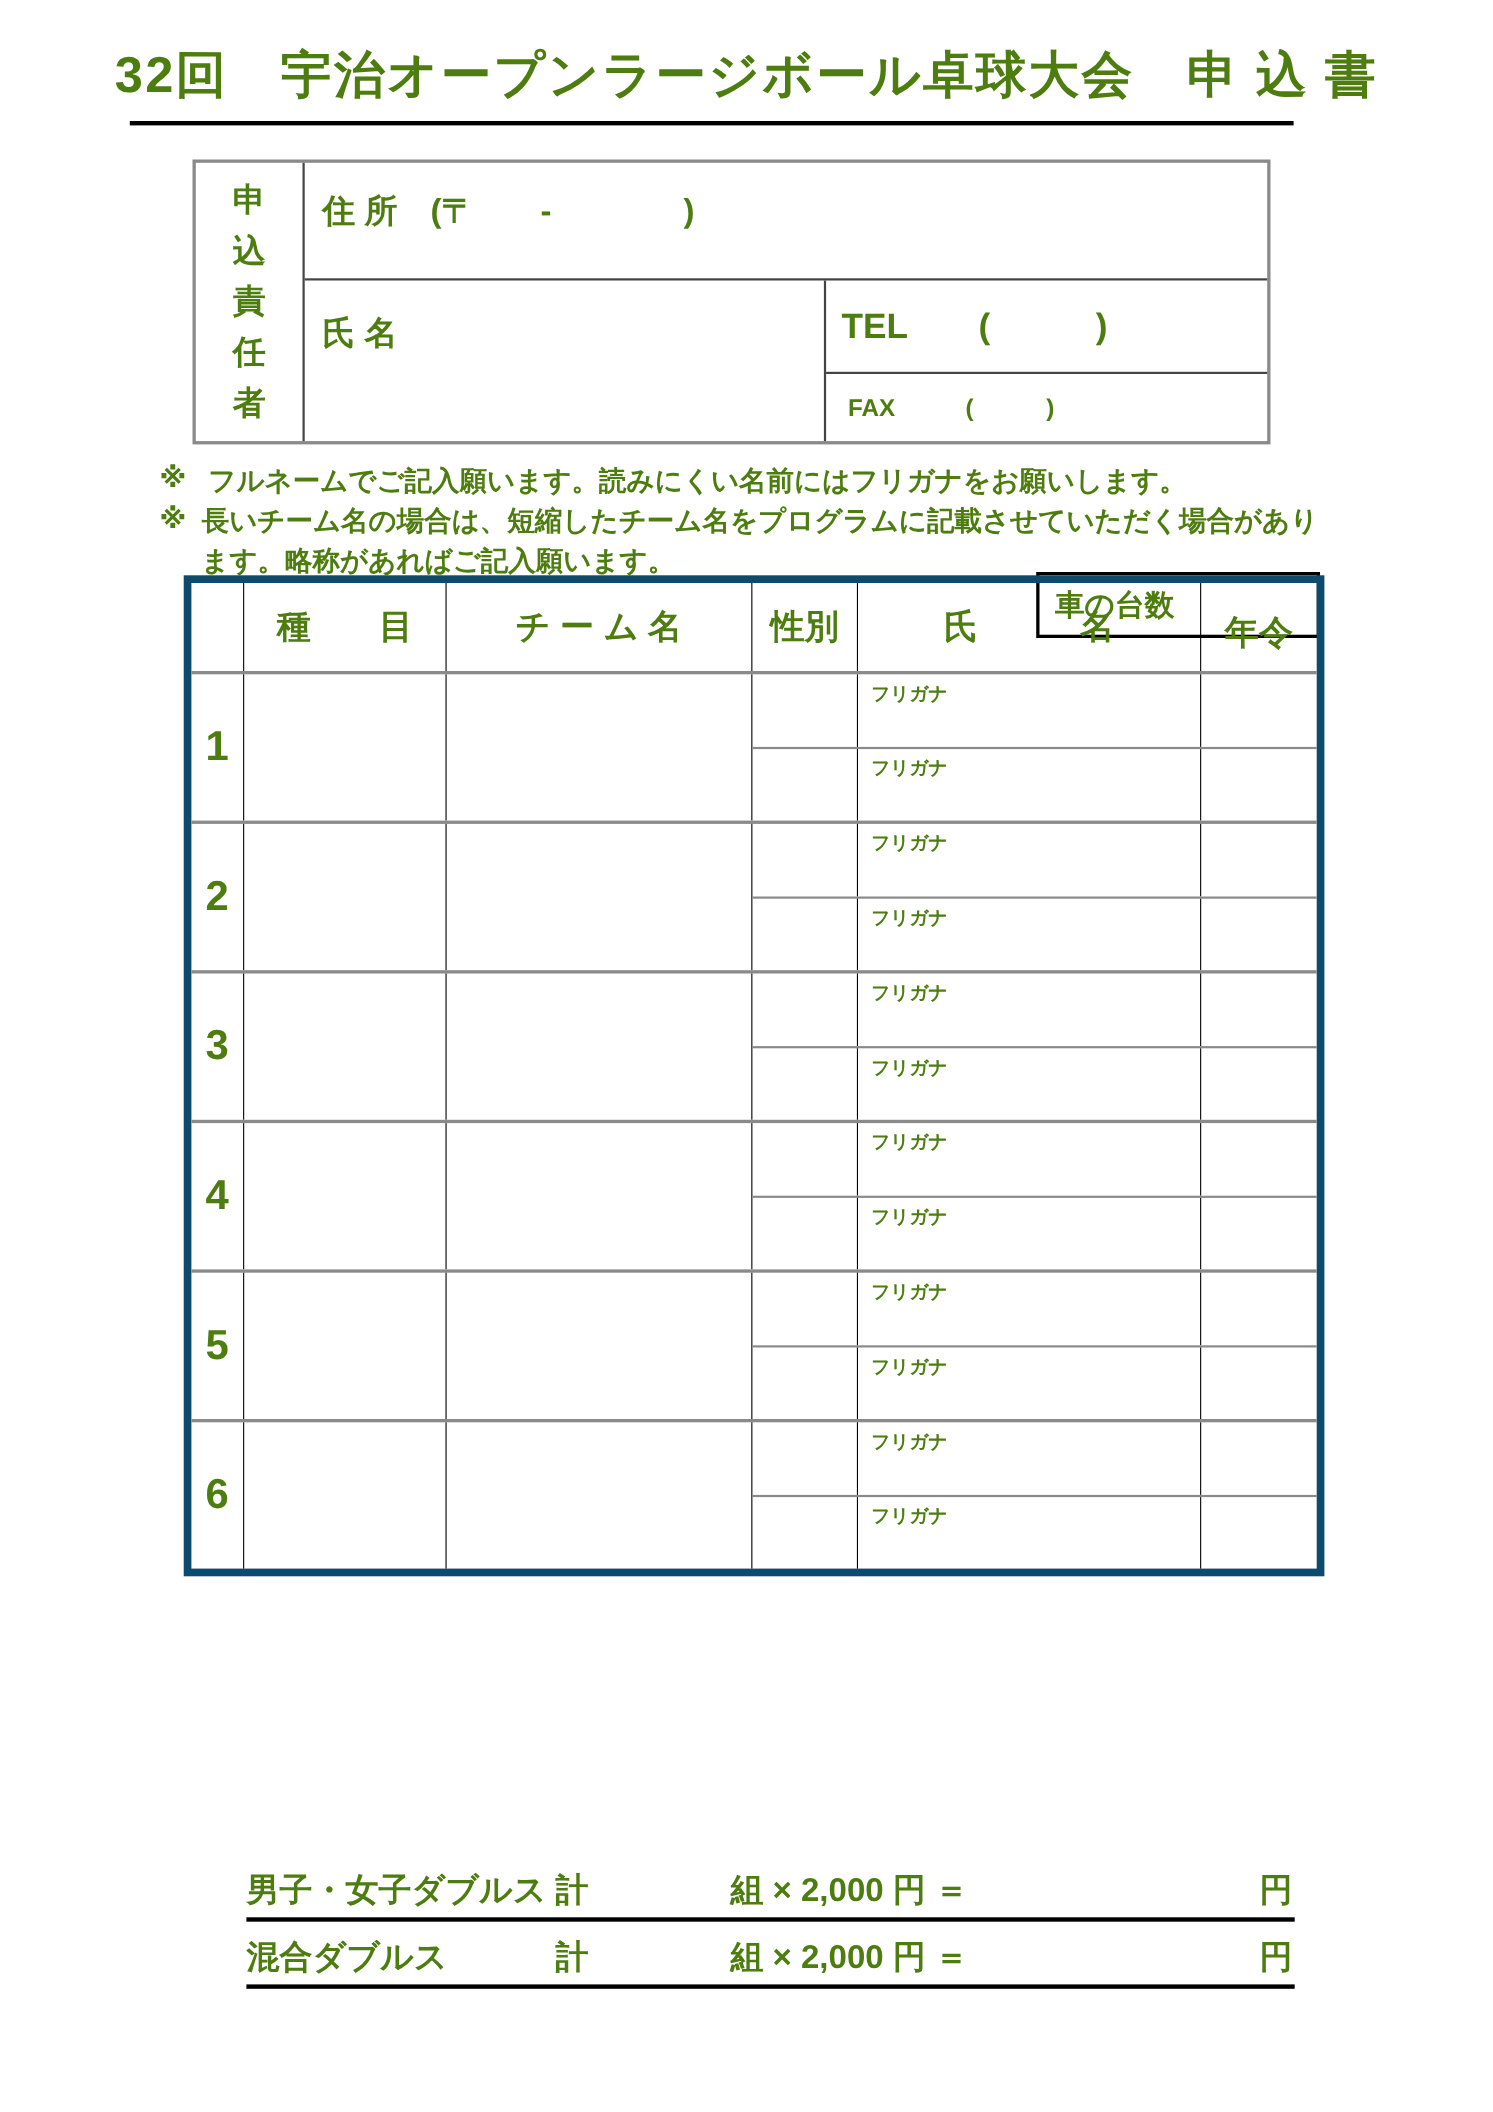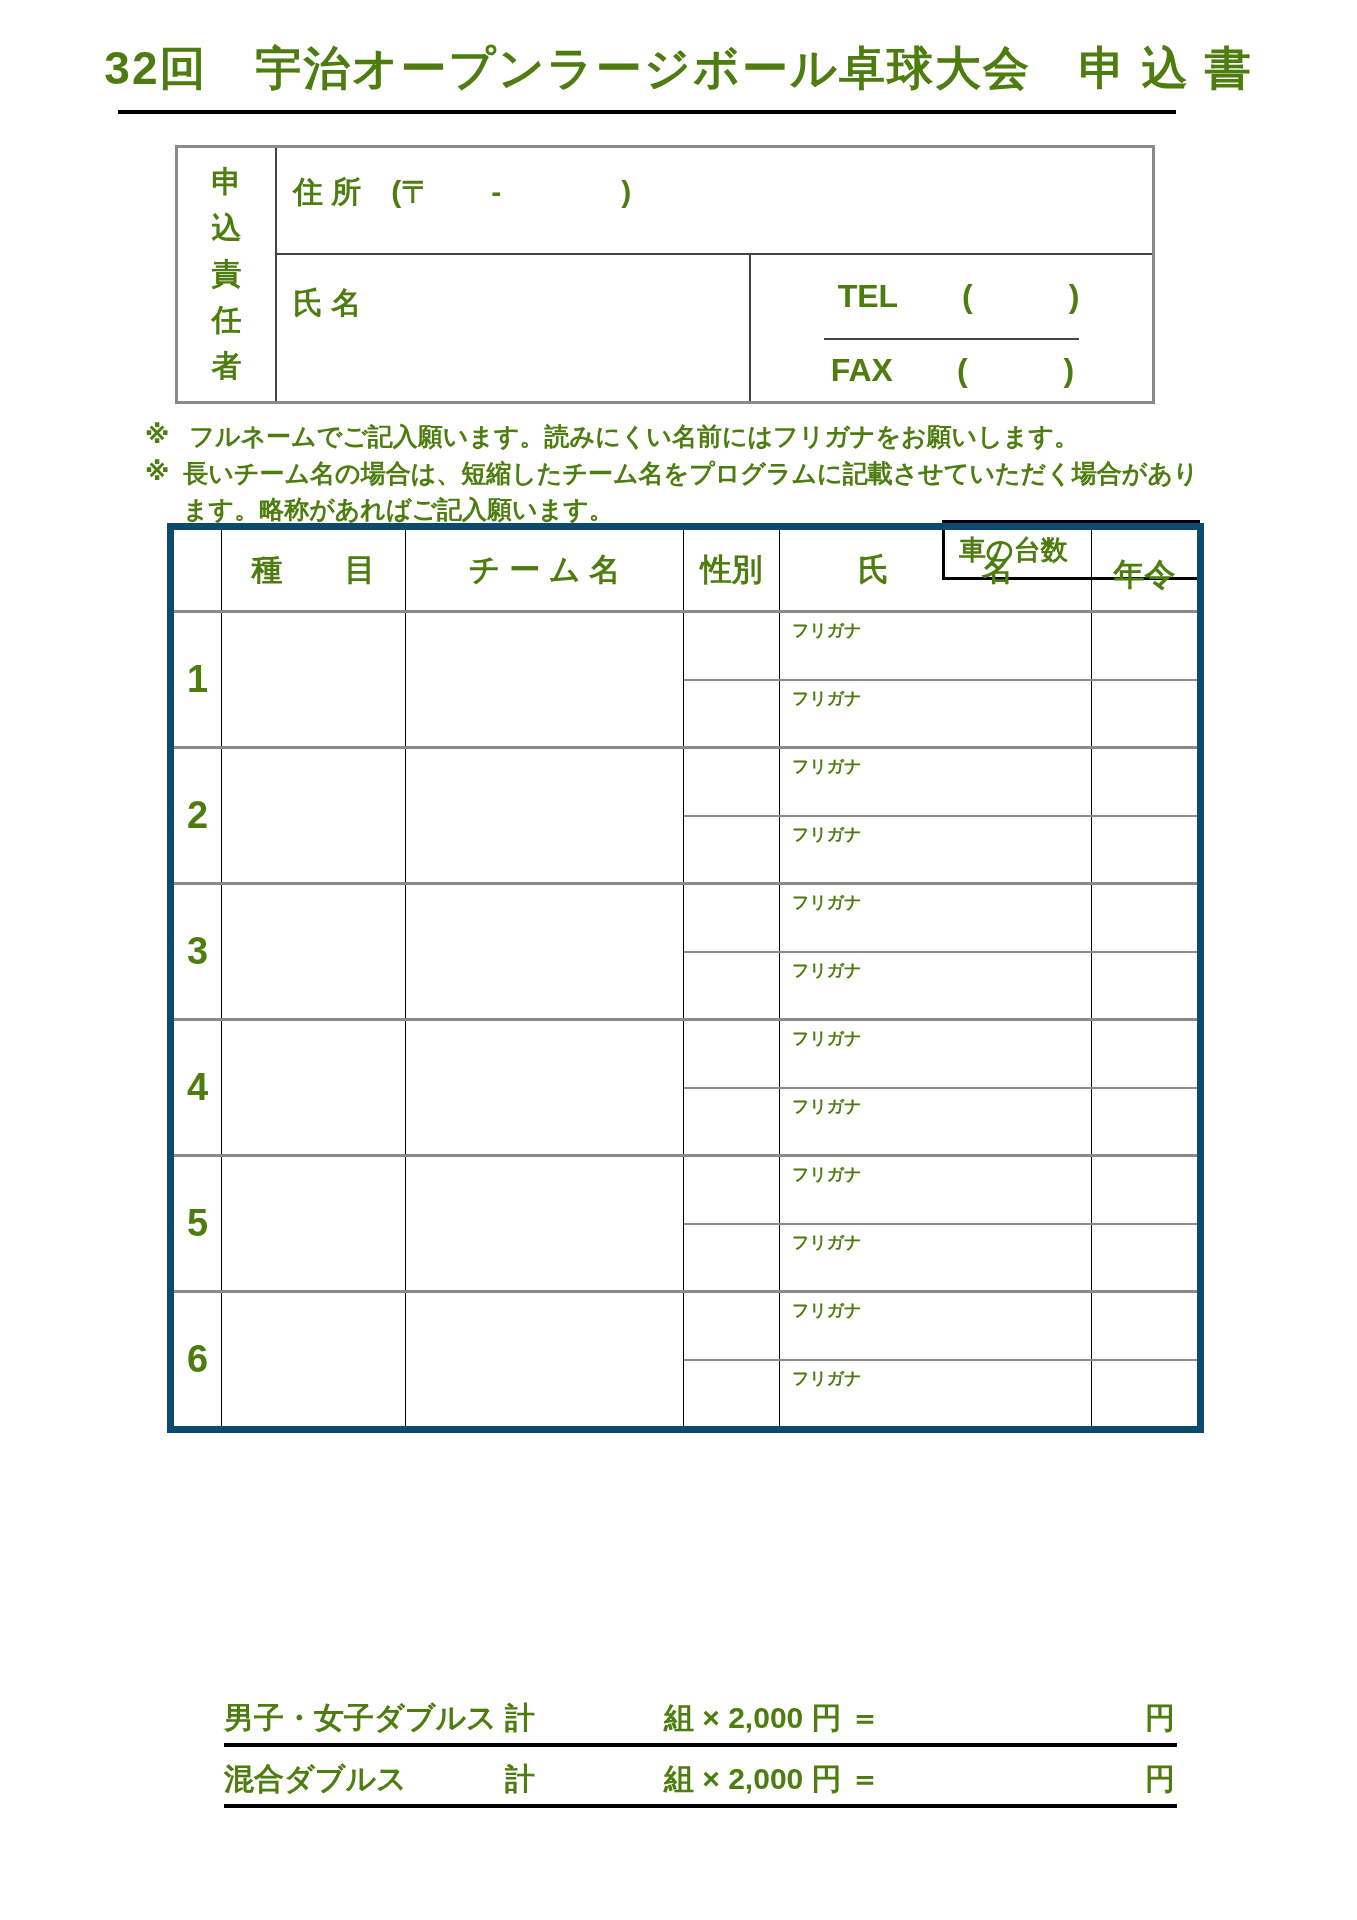--- a/index.html
+++ b/index.html
@@ -17,24 +17,24 @@
 
   
   .applicant-box { position:absolute; left:175px; top:145px; width:980px; height:259px;
                    border:3px solid #8a8a8a; display:flex; }
   .side-col { width:99px; border-right:2px solid #444; display:flex; flex-direction:column;
               align-items:center; justify-content:center; gap:5px; font-size:30px; }
   .box-main { flex:1; display:flex; flex-direction:column;border-radius:11px; }
   .addr-row { height:107px; border-bottom:2px solid #444; font-size:30px; padding:24px 0 0 16px; }
   .name-row { flex:1; display:flex; }
   .name-cell { width:472px; font-size:30px; padding:28px 0 0 16px; }
-  .telfax { flex:1; border-left:2px solid #444; display:flex; flex-direction:column;align-items:center; }
+  .telfax { flex:1; border-left:2px solid #444; display:flex; flex-direction:column; }
   .tel-row { height:85px; border-bottom:2px solid #444; display:flex; align-items:center;
              padding-left:14px; font-size:32px; }
-  .fax-row { flex:1; display:flex; align-items:center; padding-left:2px; font-size:32px; }
+  .fax-row { flex:1; display:flex; align-items:center; padding-left:20px; font-size:22px; }
   .paren { margin-left:64px; }
 
   
   .note1  { position:absolute; left:145px; top:420px; font-size:25px; display:flex; gap:20px; white-space:nowrap; }
   .note2a { position:absolute; left:145px; top:457px; font-size:25px; display:flex; gap:14px; white-space:nowrap; }
   .note2b { position:absolute; left:183px; top:493px; font-size:25px; white-space:nowrap; }
 
   
   .car-box { position:absolute; left:942px; top:492px; width:258px; height:60px;
              border:3px solid #000; display:flex; align-items:center; padding-left:14px; font-size:27px;margin-top:28px; }

